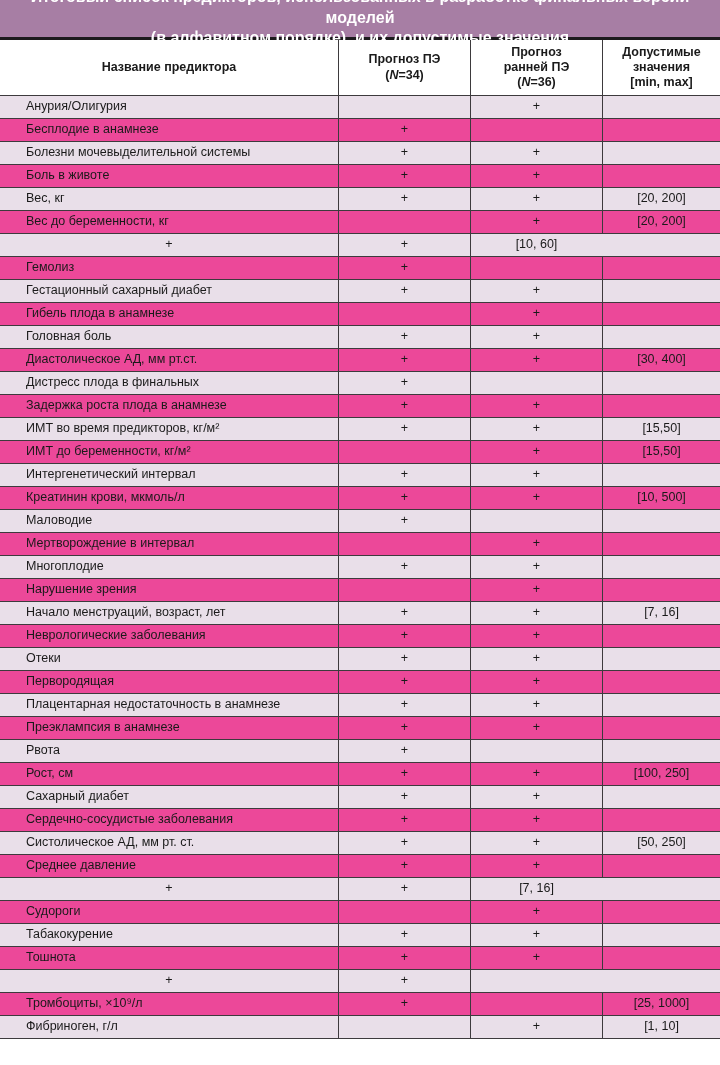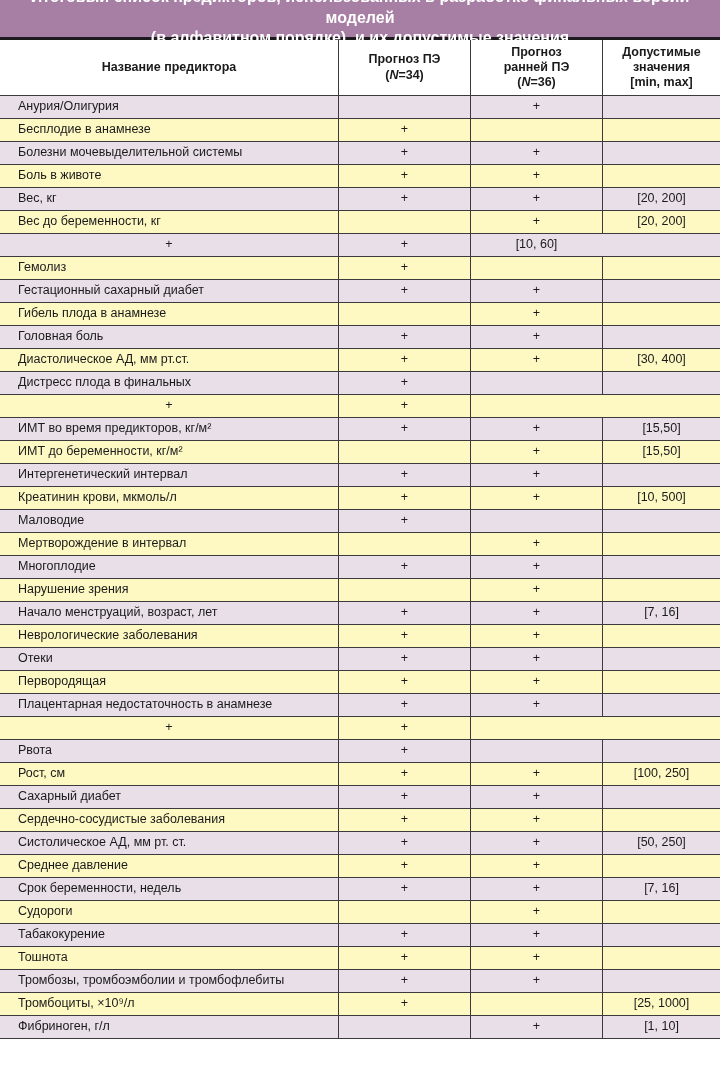--- a/index.html
+++ b/index.html
@@ -71,37 +71,37 @@
   }
   .th .n-line i {
     font-style: italic;
   }
 
   
   .row {
     box-sizing: border-box;
     height: 23px;
     border-bottom: 1px solid #3d3a3d;
-    background: #fef9c3;
+    background: #ec4899;
   }
   .row:nth-child(odd) {
     background: #e9dfe9;
   }
   .row:last-child {
     border-bottom: 3px solid #1d1b1d;
     margin-top: 46px;
   }
   .cell {
     font-size: 12.5px;
     line-height: 21px;
     overflow: hidden;
     white-space: nowrap;
   }
   .cell.name {
-    padding-left: 18px;
+    padding-left: 26px;
     text-align: left;
   }
   .cell.flag, .cell.range {
     text-align: center;
   }
 </style>
 </head>
 <body>
 
 <div class="figure">
@@ -201,20 +201,21 @@
         <div class="cell flag">+</div>
         <div class="cell range">[30, 400]</div>
       </div>
       <div class="row grid-row">
         <div class="cell name">Дистресс плода в финальных</div>
         <div class="cell flag">+</div>
         <div class="cell flag"></div>
         <div class="cell range"></div>
       </div>
       <div class="row grid-row">
+        <div class="cell name">Задержка роста плода в анамнезе</div>
         <div class="cell flag">+</div>
         <div class="cell flag">+</div>
         <div class="cell range"></div>
       </div>
       <div class="row grid-row">
         <div class="cell name">ИМТ во время предикторов, кг/м²</div>
         <div class="cell flag">+</div>
         <div class="cell flag">+</div>
         <div class="cell range">[15,50]</div>
       </div>
@@ -284,20 +285,21 @@
         <div class="cell flag">+</div>
         <div class="cell range"></div>
       </div>
       <div class="row grid-row">
         <div class="cell name">Плацентарная недостаточность в анамнезе</div>
         <div class="cell flag">+</div>
         <div class="cell flag">+</div>
         <div class="cell range"></div>
       </div>
       <div class="row grid-row">
+        <div class="cell name">Преэклампсия в анамнезе</div>
         <div class="cell flag">+</div>
         <div class="cell flag">+</div>
         <div class="cell range"></div>
       </div>
       <div class="row grid-row">
         <div class="cell name">Рвота</div>
         <div class="cell flag">+</div>
         <div class="cell flag"></div>
         <div class="cell range"></div>
       </div>
@@ -325,21 +327,20 @@
         <div class="cell flag">+</div>
         <div class="cell range">[50, 250]</div>
       </div>
       <div class="row grid-row">
         <div class="cell name">Среднее давление</div>
         <div class="cell flag">+</div>
         <div class="cell flag">+</div>
         <div class="cell range"></div>
       </div>
       <div class="row grid-row">
-        <div class="cell name">Срок беременности, недель</div>
         <div class="cell flag">+</div>
         <div class="cell flag">+</div>
         <div class="cell range">[7, 16]</div>
       </div>
       <div class="row grid-row">
         <div class="cell name">Судороги</div>
         <div class="cell flag"></div>
         <div class="cell flag">+</div>
         <div class="cell range"></div>
       </div>
@@ -349,21 +350,20 @@
         <div class="cell flag">+</div>
         <div class="cell range"></div>
       </div>
       <div class="row grid-row">
         <div class="cell name">Тошнота</div>
         <div class="cell flag">+</div>
         <div class="cell flag">+</div>
         <div class="cell range"></div>
       </div>
       <div class="row grid-row">
-        <div class="cell name">Тромбозы, тромбоэмболии и тромбофлебиты</div>
         <div class="cell flag">+</div>
         <div class="cell flag">+</div>
         <div class="cell range"></div>
       </div>
       <div class="row grid-row">
         <div class="cell name">Тромбоциты, ×10⁹/л</div>
         <div class="cell flag">+</div>
         <div class="cell flag"></div>
         <div class="cell range">[25, 1000]</div>
       </div>

